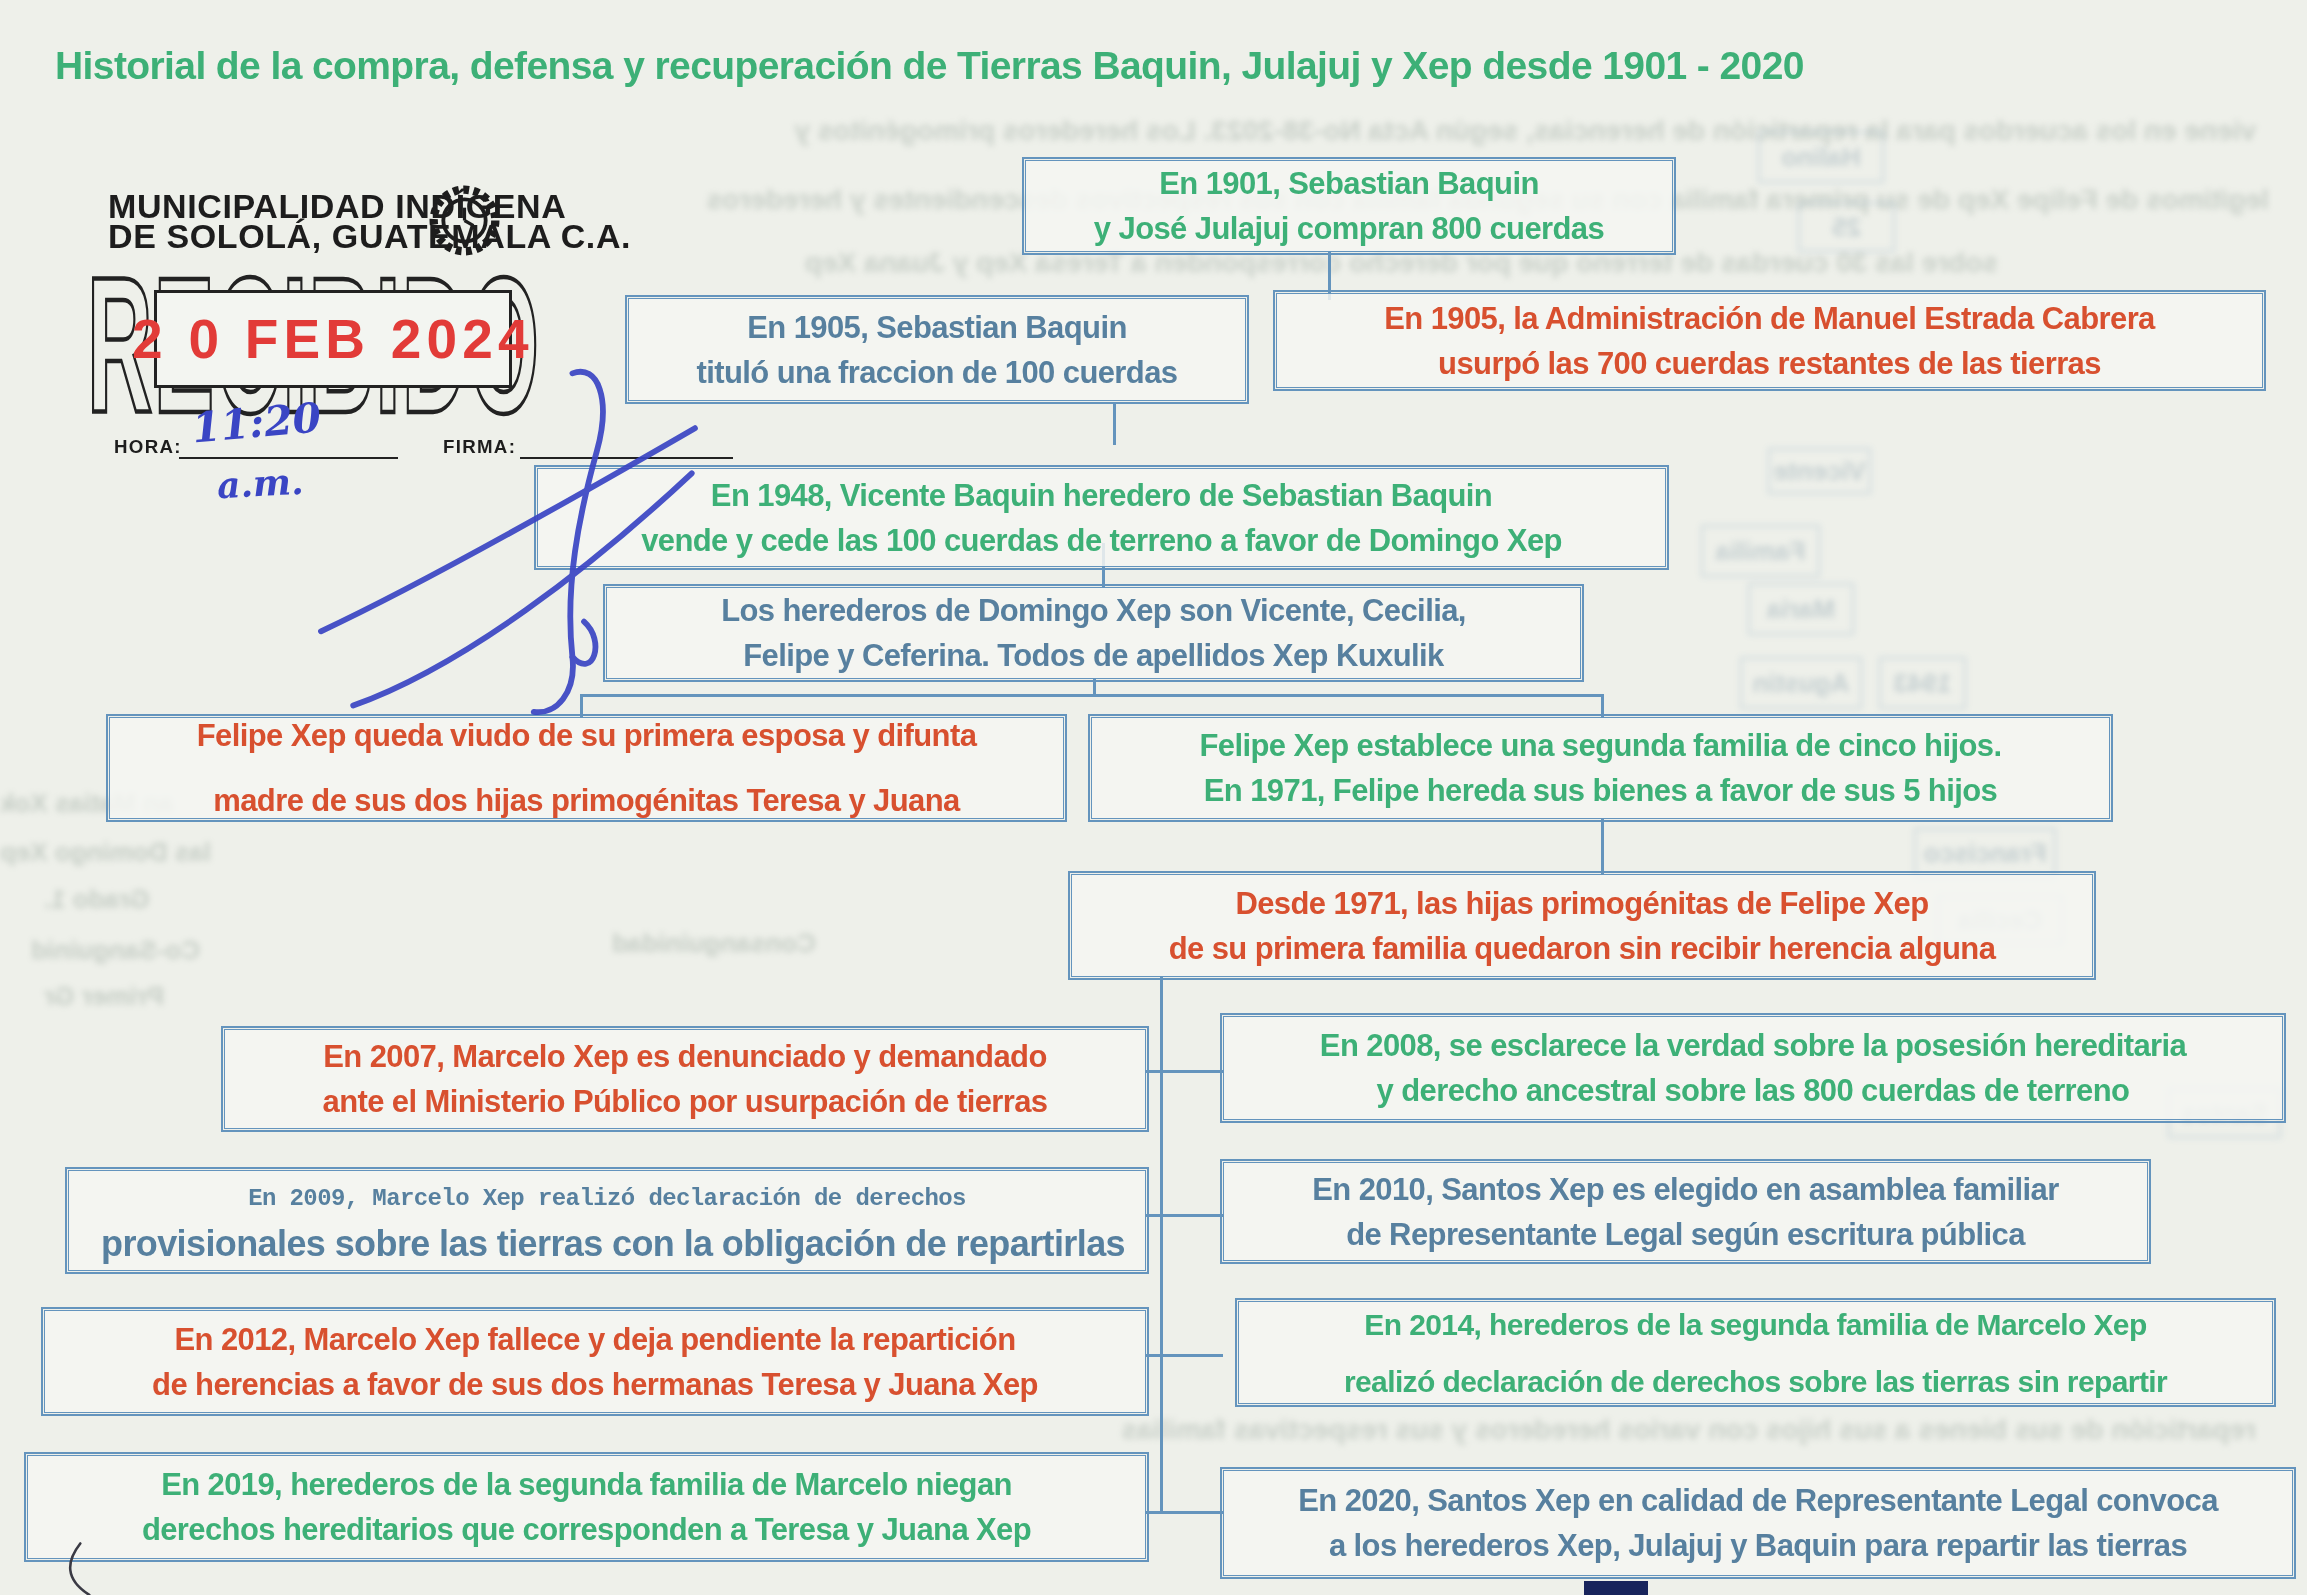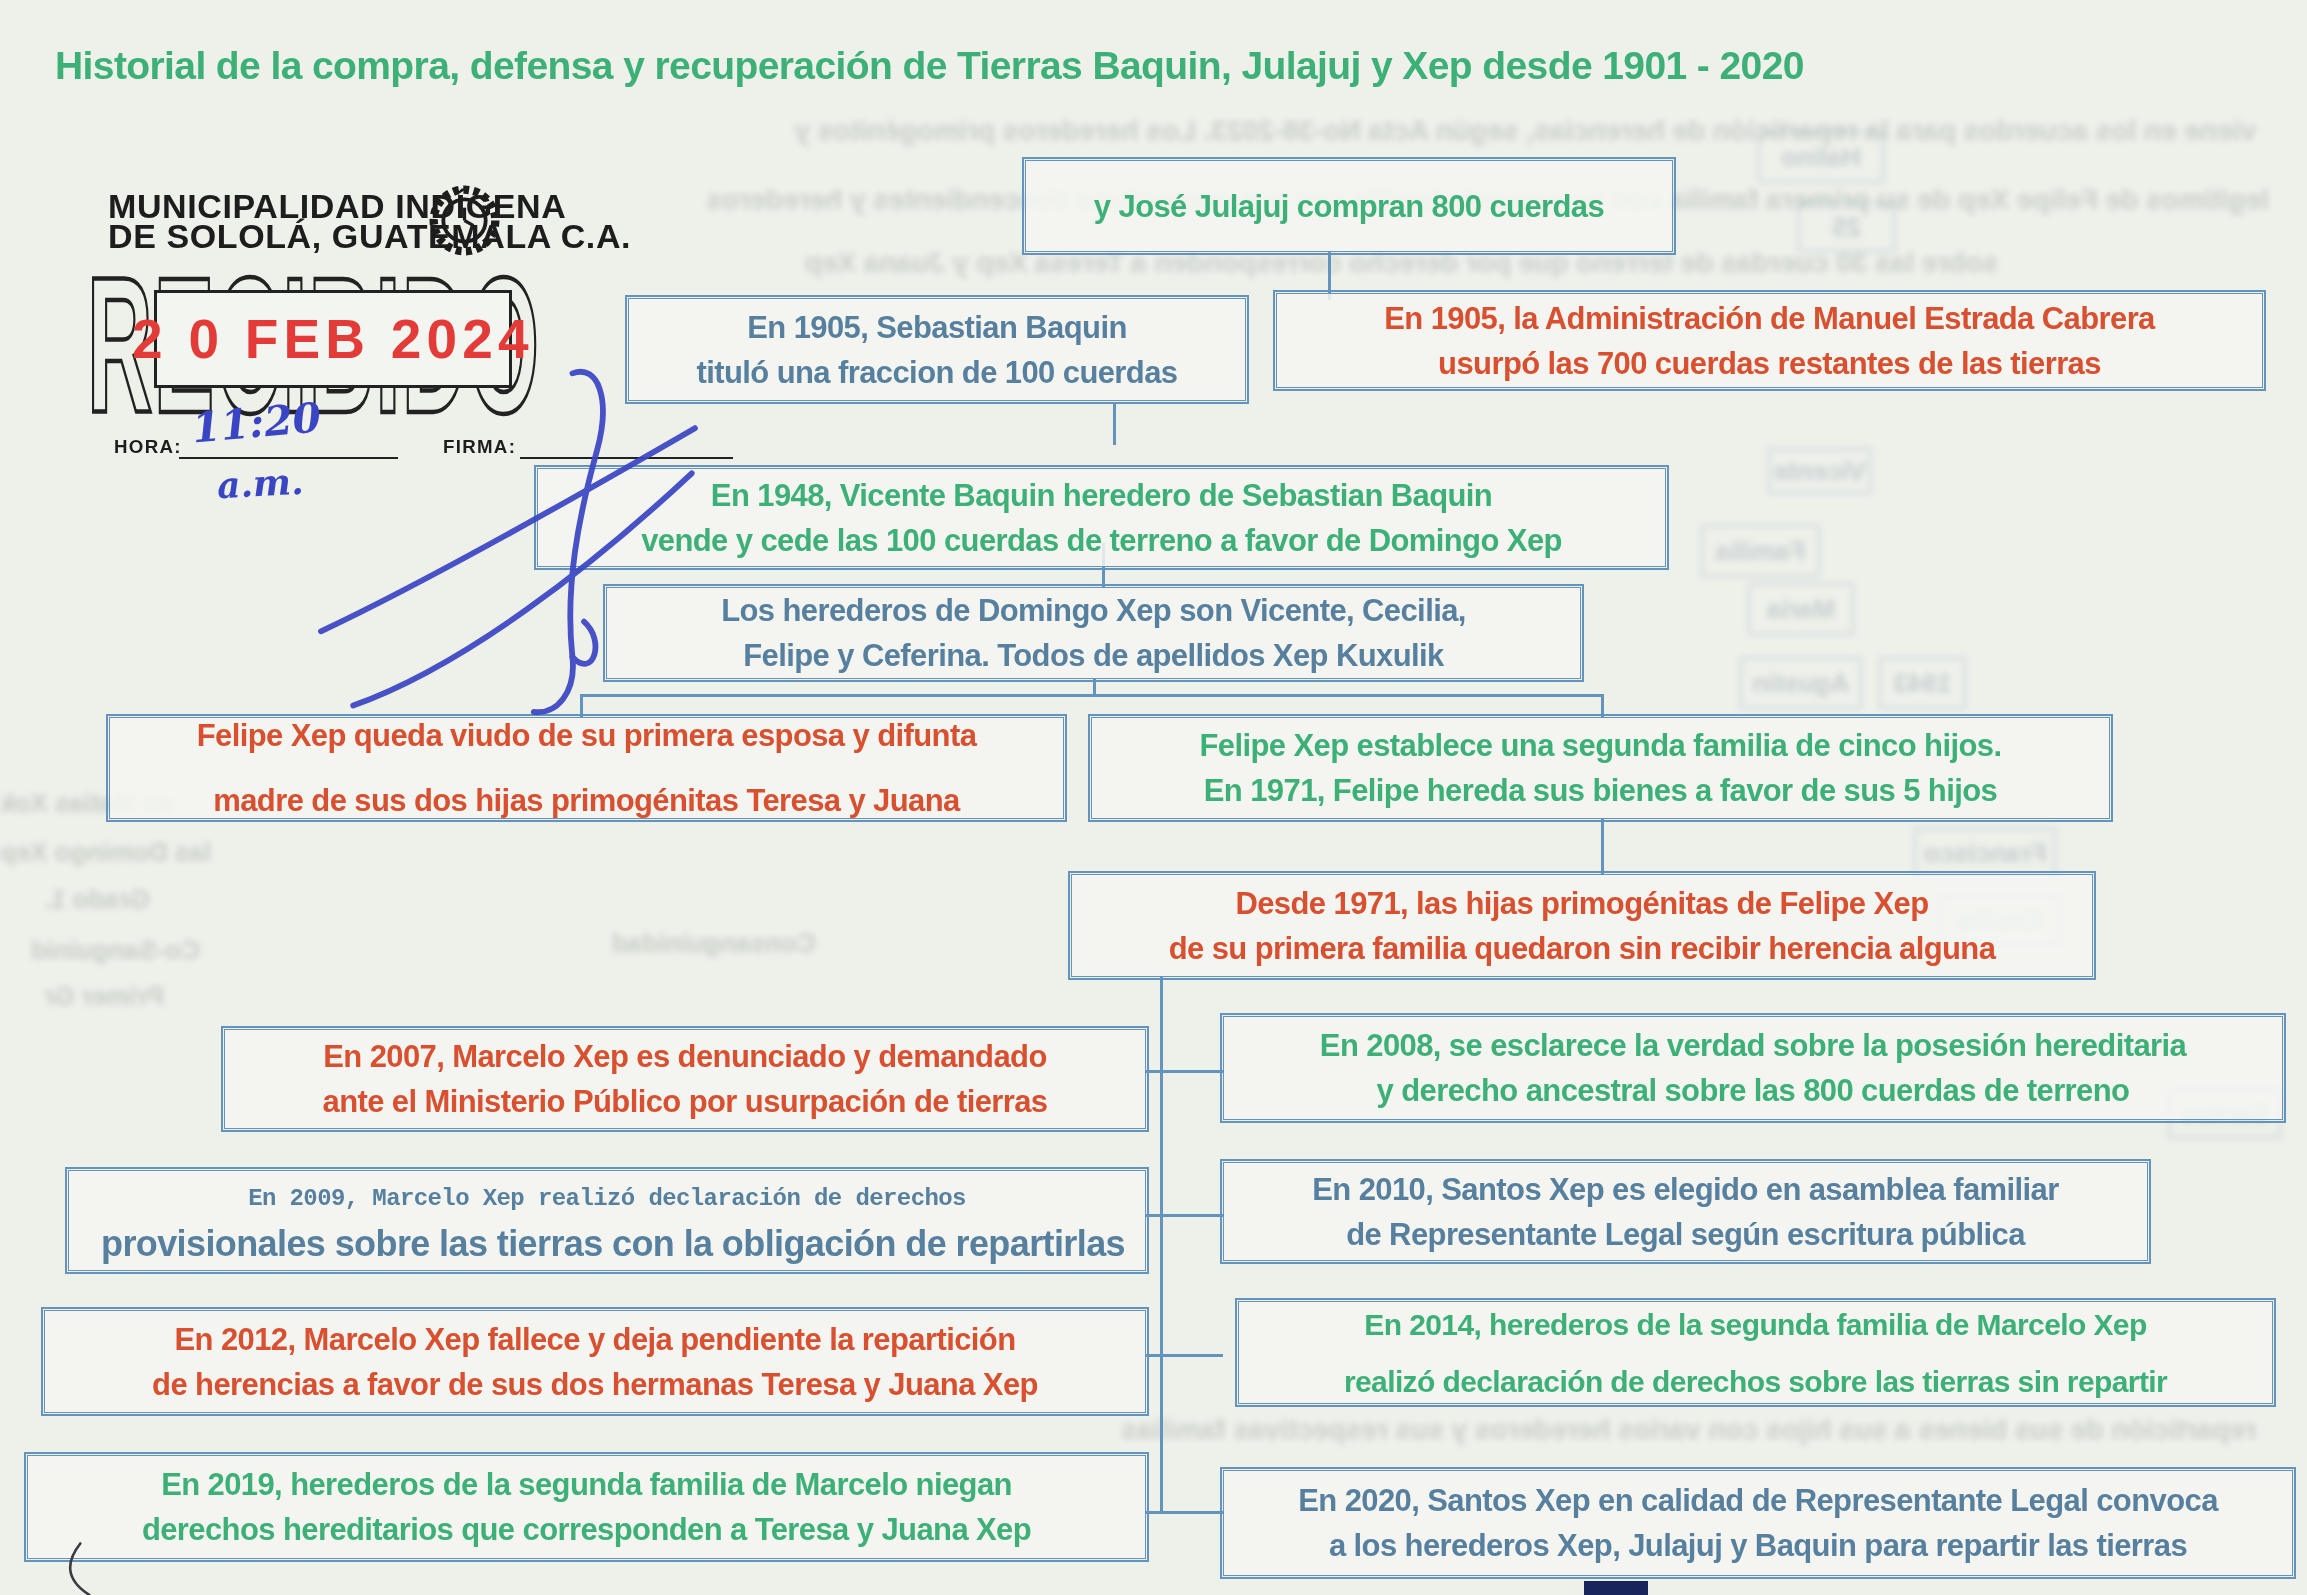--- a/index.html
+++ b/index.html
@@ -98,20 +98,21 @@
 <div class="cline" style="left:580px;top:694px;width:3.2px;height:23px;"></div>
 <div class="cline" style="left:1601px;top:694px;width:3.2px;height:23px;"></div>
 <div class="cline" style="left:1601px;top:819px;width:3.2px;height:55px;"></div>
 <div class="cline" style="left:1160px;top:977px;width:3.2px;height:536px;"></div>
 <div class="cline" style="left:1146px;top:1070px;width:77px;height:3.2px;"></div>
 <div class="cline" style="left:1146px;top:1214px;width:77px;height:3.2px;"></div>
 <div class="cline" style="left:1146px;top:1354px;width:77px;height:3.2px;"></div>
 <div class="cline" style="left:1146px;top:1511px;width:77px;height:3.2px;"></div>
 
 <div class="fbox" style="left:1025px;top:160px;width:648px;height:92px;" data-color="green">
+  <div class="l">En 1901, Sebastian Baquin</div>
   <div class="l">y José Julajuj compran 800 cuerdas</div>
 </div>
 <div class="fbox" style="left:628px;top:298px;width:618px;height:103px;" data-color="slate">
   <div class="l">En 1905, Sebastian Baquin</div>
   <div class="l">tituló una fraccion de 100 cuerdas</div>
 </div>
 <div class="fbox" style="left:1276px;top:293px;width:987px;height:95px;" data-color="red">
   <div class="l">En 1905, la Administración de Manuel Estrada Cabrera</div>
   <div class="l">usurpó las 700 cuerdas restantes de las tierras</div>
 </div>

